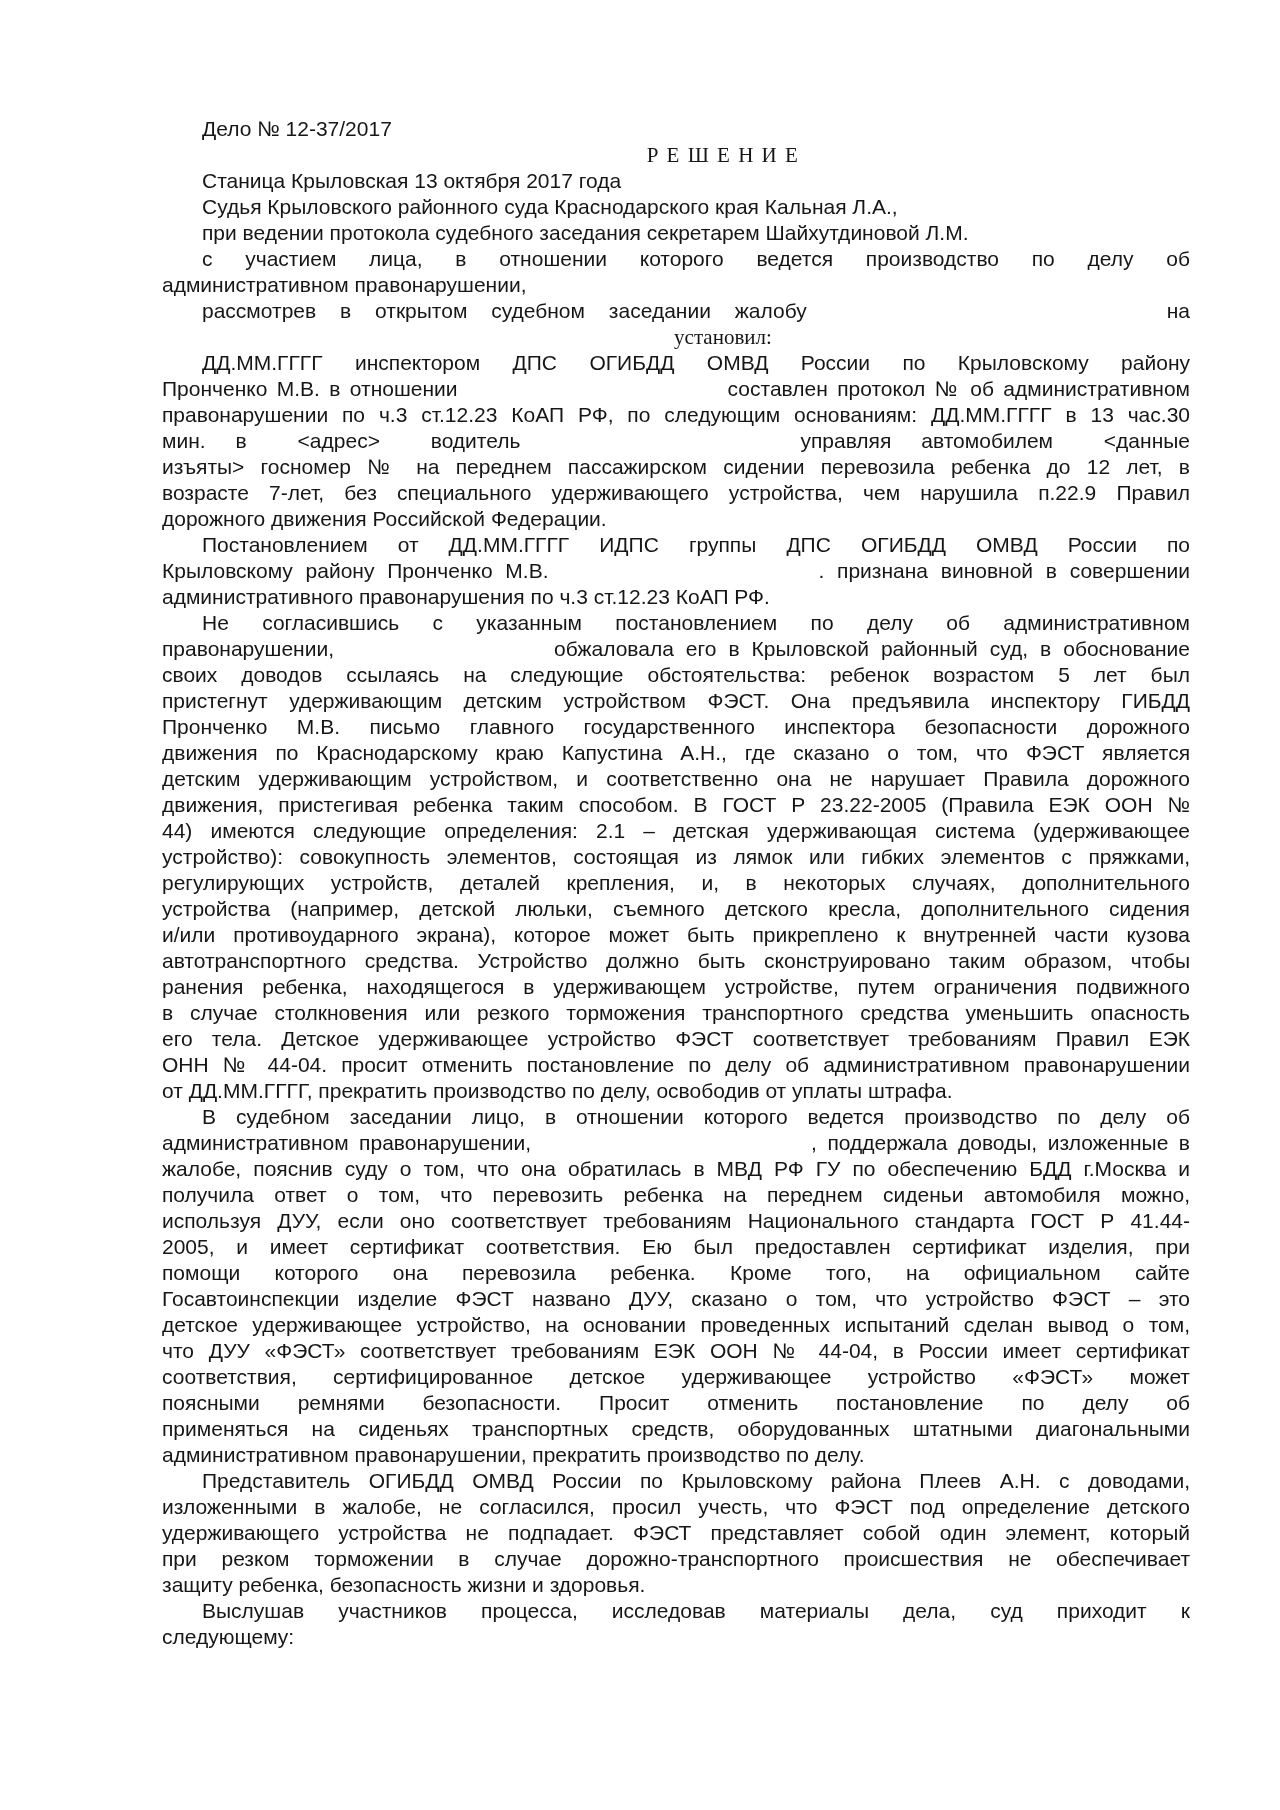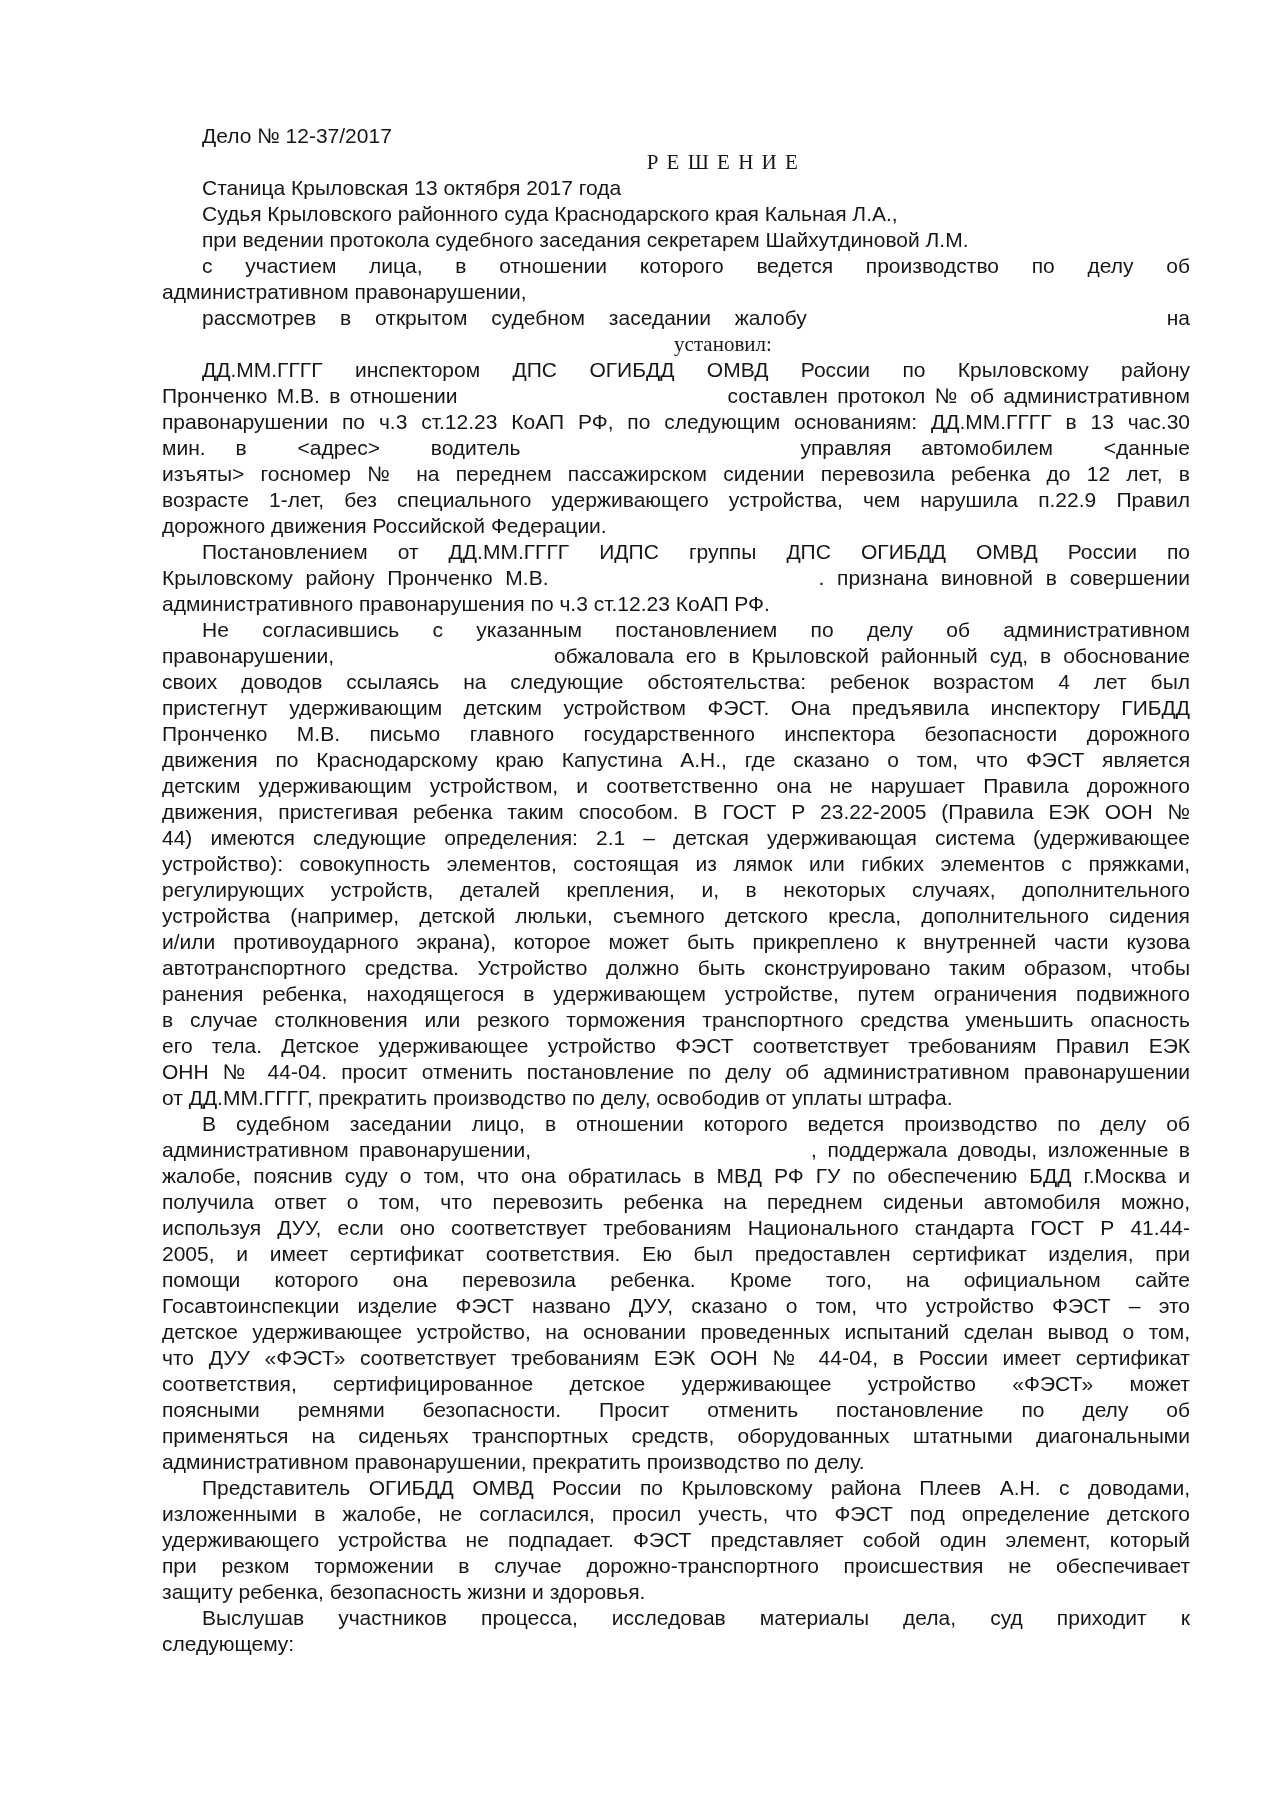--- a/index.html
+++ b/index.html
@@ -10,21 +10,21 @@
     width: 1280px;
     height: 1810px;
     background: #ffffff;
     position: relative;
     font-family: "Liberation Sans", "DejaVu Sans", sans-serif;
     color: #161616;
   }
   .doc {
     position: absolute;
     left: 162px;
-    top: 123px;
+    top: 116px;
     width: 1028px;
     font-size: 21px;
     line-height: 26px;
   }
   .ln {
     min-height: 26px;
     text-align: left;
   }
   .ind { text-indent: 40px; }
   .jst {
@@ -54,28 +54,28 @@
       <div class="ln ind"><span>при ведении протокола судебного заседания секретарем Шайхутдиновой Л.М.</span></div>
       <div class="ln ind jst"><span>с участием лица, в отношении которого ведется производство по делу об</span></div>
       <div class="ln"><span>административном правонарушении,</span></div>
       <div class="ln ind jst"><span>рассмотрев в открытом судебном заседании жалобу</span><span class="gap" style="width: 360px;"></span><span>на</span></div>
       <div class="ln ctr"><span>установил:</span></div>
       <div class="ln ind jst"><span>ДД.ММ.ГГГГ инспектором ДПС ОГИБДД ОМВД России по Крыловскому району</span></div>
       <div class="ln jst"><span>Пронченко М.В. в отношении</span><span class="gap" style="width: 270px;"></span><span>составлен протокол № об административном</span></div>
       <div class="ln jst"><span>правонарушении по ч.3 ст.12.23 КоАП РФ, по следующим основаниям: ДД.ММ.ГГГГ в 13 час.30</span></div>
       <div class="ln jst"><span>мин.</span><span class="gap" style="width: 30px;"></span><span>в &lt;адрес&gt; водитель</span><span class="gap" style="width: 280px;"></span><span>управляя</span><span class="gap" style="width: 30px;"></span><span>автомобилем &lt;данные</span></div>
       <div class="ln jst"><span>изъяты&gt; госномер № на переднем пассажирском сидении перевозила ребенка до 12 лет, в</span></div>
-      <div class="ln jst"><span>возрасте 1-лет, без специального удерживающего устройства, чем нарушила п.22.9 Правил</span></div>
+      <div class="ln jst"><span>возрасте 7-лет, без специального удерживающего устройства, чем нарушила п.22.9 Правил</span></div>
       <div class="ln"><span>дорожного движения Российской Федерации.</span></div>
       <div class="ln ind jst"><span>Постановлением от ДД.ММ.ГГГГ ИДПС группы ДПС ОГИБДД ОМВД России по</span></div>
       <div class="ln jst"><span>Крыловскому району Пронченко М.В.</span><span class="gap" style="width: 270px;"></span><span>. признана виновной в совершении</span></div>
       <div class="ln"><span>административного правонарушения по ч.3 ст.12.23 КоАП РФ.</span></div>
       <div class="ln ind jst"><span>Не согласившись с указанным постановлением по делу об административном</span></div>
       <div class="ln jst"><span>правонарушении,</span><span class="gap" style="width: 220px;"></span><span>обжаловала его в Крыловской районный суд, в обоснование</span></div>
-      <div class="ln jst"><span>своих доводов ссылаясь на следующие обстоятельства: ребенок возрастом 4 лет был</span></div>
+      <div class="ln jst"><span>своих доводов ссылаясь на следующие обстоятельства: ребенок возрастом 5 лет был</span></div>
       <div class="ln jst"><span>пристегнут удерживающим детским устройством ФЭСТ. Она предъявила инспектору ГИБДД</span></div>
       <div class="ln jst"><span>Пронченко М.В. письмо главного государственного инспектора безопасности дорожного</span></div>
       <div class="ln jst"><span>движения по Краснодарскому краю Капустина А.Н., где сказано о том, что ФЭСТ является</span></div>
       <div class="ln jst"><span>детским удерживающим устройством, и соответственно она не нарушает Правила дорожного</span></div>
       <div class="ln jst"><span>движения, пристегивая ребенка таким способом. В ГОСТ Р 23.22-2005 (Правила ЕЭК ООН №</span></div>
       <div class="ln jst"><span>44) имеются следующие определения: 2.1 – детская удерживающая система (удерживающее</span></div>
       <div class="ln jst"><span>устройство): совокупность элементов, состоящая из лямок или гибких элементов с пряжками,</span></div>
       <div class="ln jst"><span>регулирующих устройств, деталей крепления, и, в некоторых случаях, дополнительного</span></div>
       <div class="ln jst"><span>устройства (например, детской люльки, съемного детского кресла, дополнительного сидения</span></div>
       <div class="ln jst"><span>и/или противоударного экрана), которое может быть прикреплено к внутренней части кузова</span></div>

